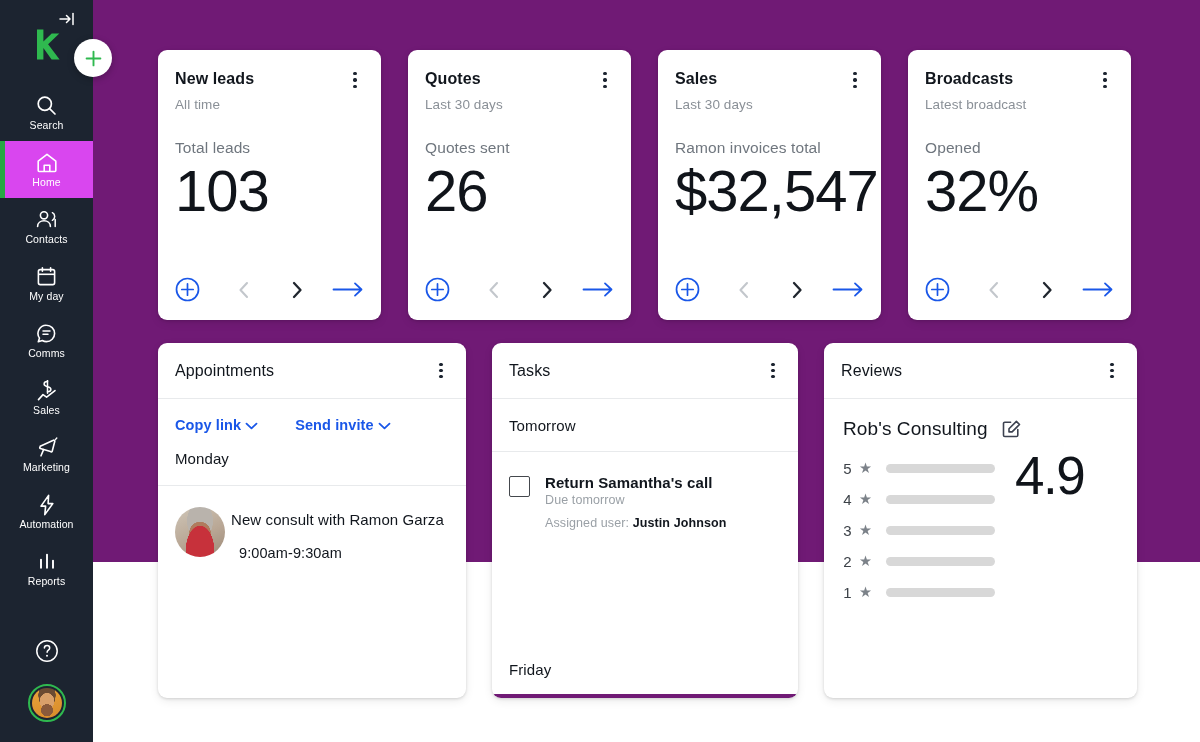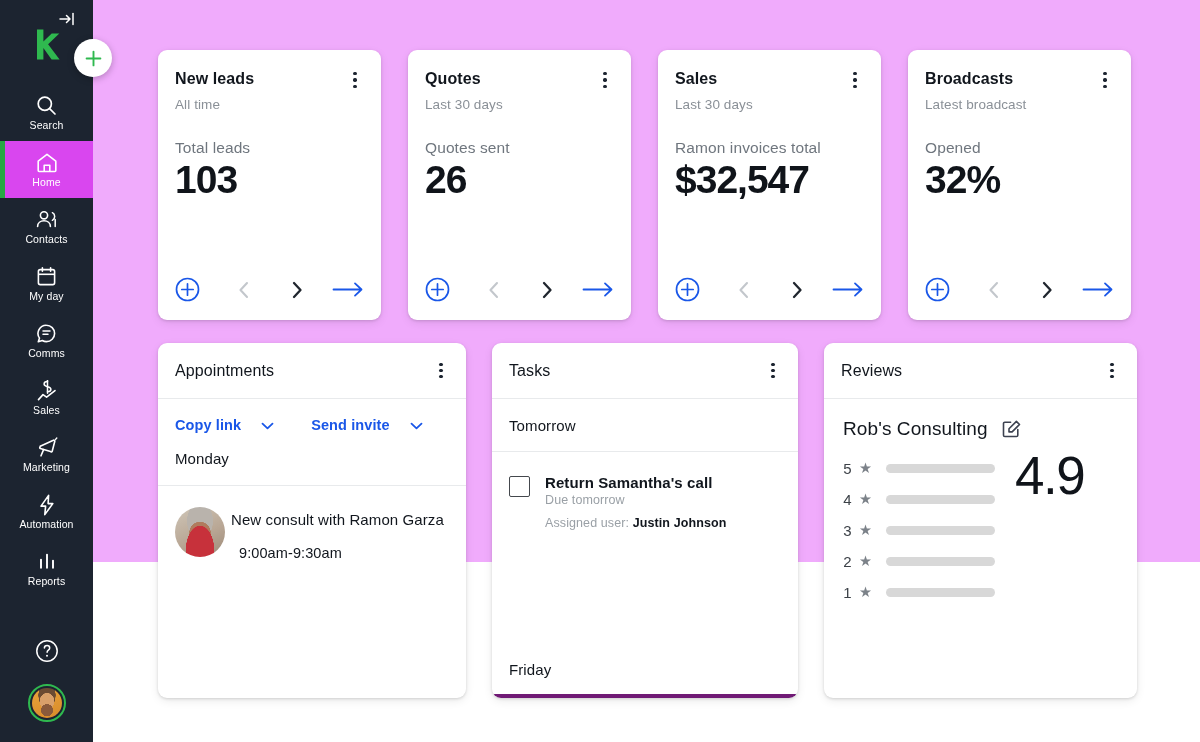--- a/index.html
+++ b/index.html
@@ -132,21 +132,21 @@
     display: flex; align-items: center; justify-content: center;
     cursor: pointer;
     z-index: 9;
   }
 
   
   .main {
     position: absolute;
     left: 93px; top: 0;
     width: 1107px; height: 562px;
-    background: #f0abfc;
+    background: #701a75;
     padding: 50px 0 0 65px;
   }
 
   .card {
     background: #ffffff;
     border-radius: 9px;
     box-shadow: 0 1px 3px rgba(0,0,0,0.14), 0 3px 10px rgba(0,0,0,0.08);
   }
 
   
@@ -186,22 +186,22 @@
 
   .stat-metric {
     margin-top: 27px;
     font-size: 15.5px;
     color: #6f767e;
     letter-spacing: 0.1px;
   }
 
   .stat-value {
     margin-top: 2px;
-    font-size: 39px;
-    font-weight: 700;
+    font-size: 58px;
+    font-weight: 400;
     color: #10141a;
     letter-spacing: -1px;
     line-height: 1.1;
     white-space: nowrap;
   }
 
   .stat-footer {
     position: absolute;
     left: 17px; right: 17px;
     bottom: 18px;
@@ -267,21 +267,21 @@
   .appt-actions {
     padding: 18px 17px 17px 17px;
     display: flex;
     align-items: center;
     gap: 37px;
   }
 
   .link-btn {
     display: inline-flex;
     align-items: flex-end;
-    gap: 20px;
+    gap: 4px;
     color: #1a57e8;
     font-size: 14.5px;
     font-weight: 700;
     letter-spacing: 0.1px;
     cursor: pointer;
     background: none;
     border: none;
     padding: 0;
     font-family: inherit;
   }

